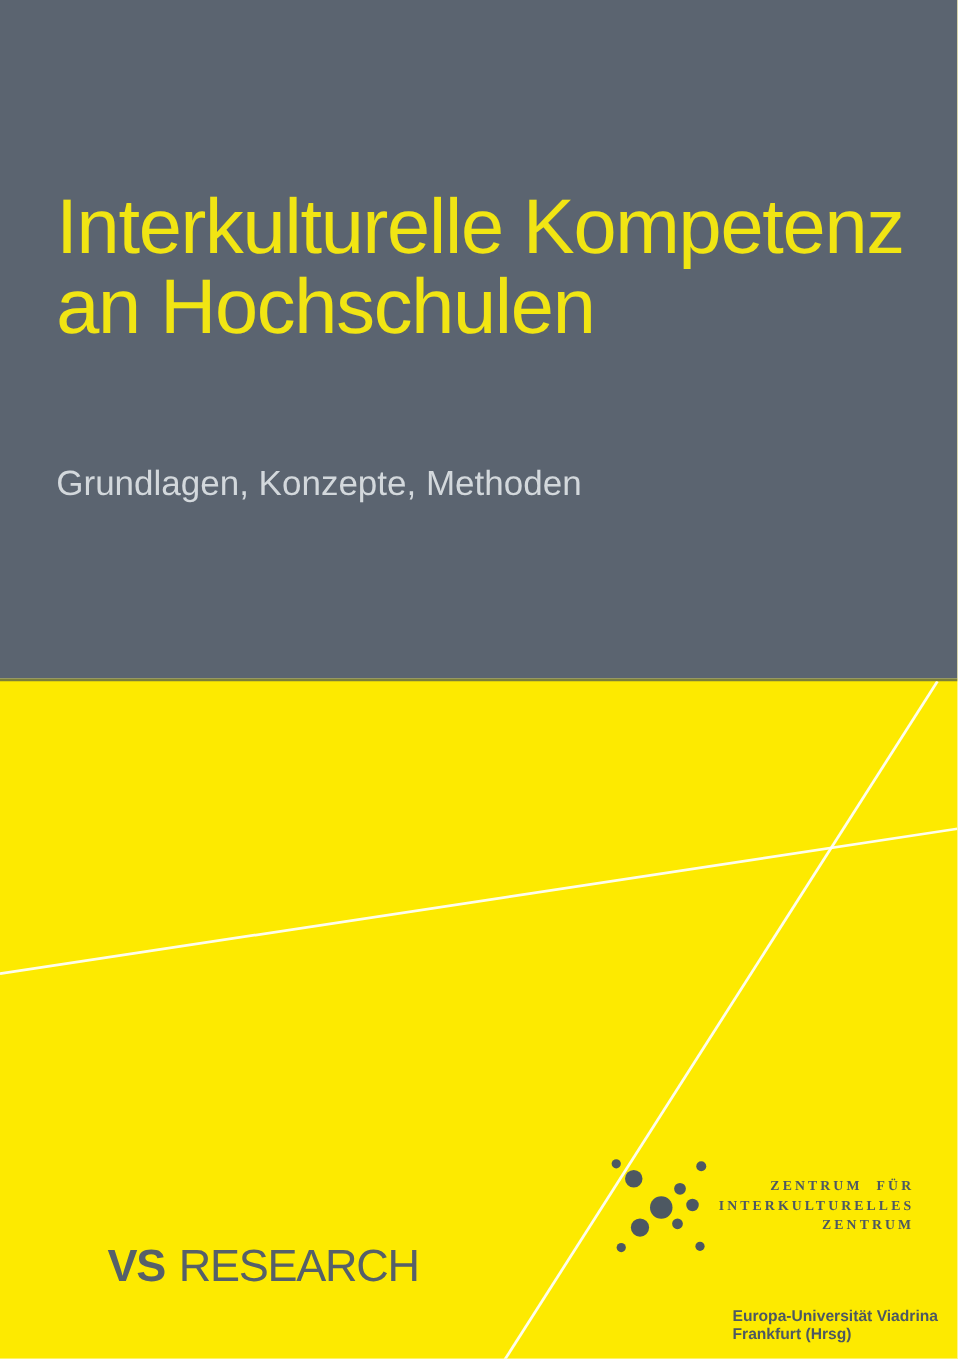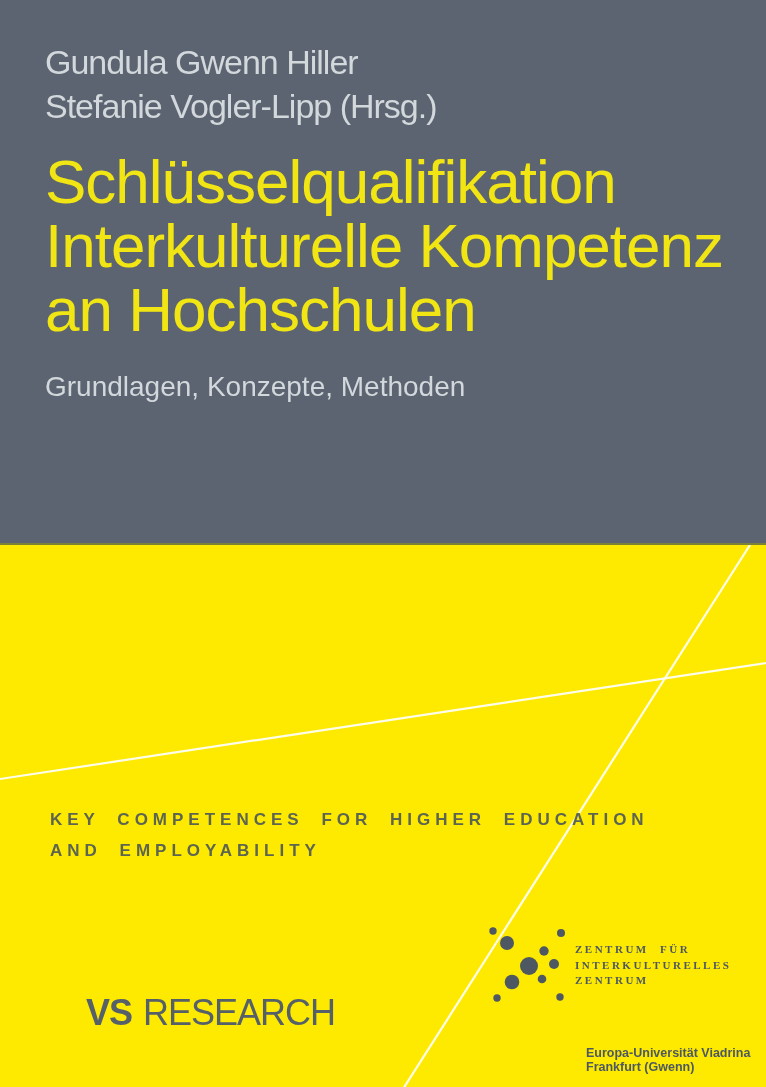--- a/index.html
+++ b/index.html
@@ -71,58 +71,50 @@
     position:absolute;left:487px;top:380px;width:84px;height:80px;display:block;
   }
   .zentrum-dots circle{fill:var(--institute_slate,#4d5862);}
   .institute-name{
     position:absolute;left:575px;top:397px;
     font-family:"Liberation Serif",serif;
     font-size:11px;line-height:15.5px;font-weight:700;
     letter-spacing:2.5px;word-spacing:6px;
     color:var(--institute_slate,#4d5862);
     white-space:nowrap;
+    text-align:right;
   }
   .institute-university{
     position:absolute;left:586px;top:457px;
     font-size:12.5px;line-height:14px;font-weight:700;
     color:var(--institute_slate,#4d5862);
     white-space:nowrap;
     margin-top:44px;
   }
 </style>
 </head>
 <body>
 
 <div class="cover">
 
   <div class="top-section">
-    <div class="authors">
-      <div>Gundula Gwenn Hiller</div>
-      <div>Stefanie Vogler-Lipp (Hrsg.)</div>
-    </div>
     <h1 class="book-title">
-      <div>Schlüsselqualifikation</div>
       <div>Interkulturelle Kompetenz</div>
       <div>an Hochschulen</div>
     </h1>
     <div class="subtitle">Grundlagen, Konzepte, Methoden</div>
   </div>
 
   <div class="bottom-section">
 
     <svg class="diagonal-lines" viewBox="0 0 766 544" preserveAspectRatio="none" aria-hidden="true">
       <line x1="0" y1="234" x2="766" y2="118"></line>
       <line x1="750" y1="0" x2="403" y2="544"></line>
     </svg>
 
-    <div class="series-title">
-      <div>KEY COMPETENCES FOR HIGHER EDUCATION</div>
-      <div>AND EMPLOYABILITY</div>
-    </div>
 
     <div class="vs-logo">
       <span class="vs-bold">VS</span><span class="vs-research">RESEARCH</span>
     </div>
 
     <svg class="zentrum-dots" viewBox="0 0 84 80" aria-hidden="true">
       <circle cx="6" cy="6" r="3.7"></circle>
       <circle cx="20" cy="18" r="7"></circle>
       <circle cx="74" cy="8" r="4"></circle>
       <circle cx="57" cy="26" r="4.7"></circle>
@@ -135,17 +127,17 @@
     </svg>
 
     <div class="institute-name">
       <div>ZENTRUM FÜR</div>
       <div>INTERKULTURELLES</div>
       <div>ZENTRUM</div>
     </div>
 
     <div class="institute-university">
       <div>Europa-Universität Viadrina</div>
-      <div>Frankfurt (Gwenn)</div>
+      <div>Frankfurt (Hrsg)</div>
     </div>
 
   </div>
 </div>
 
 </body></html>

